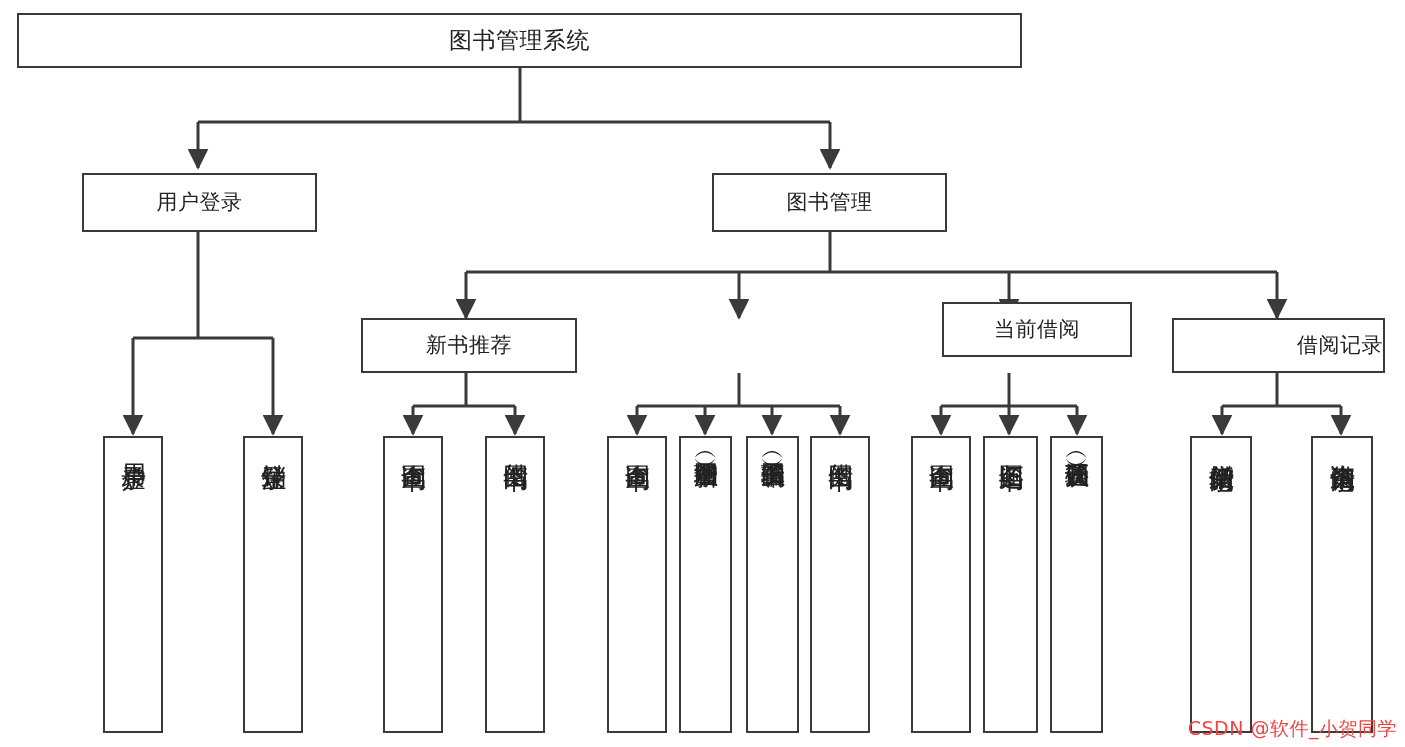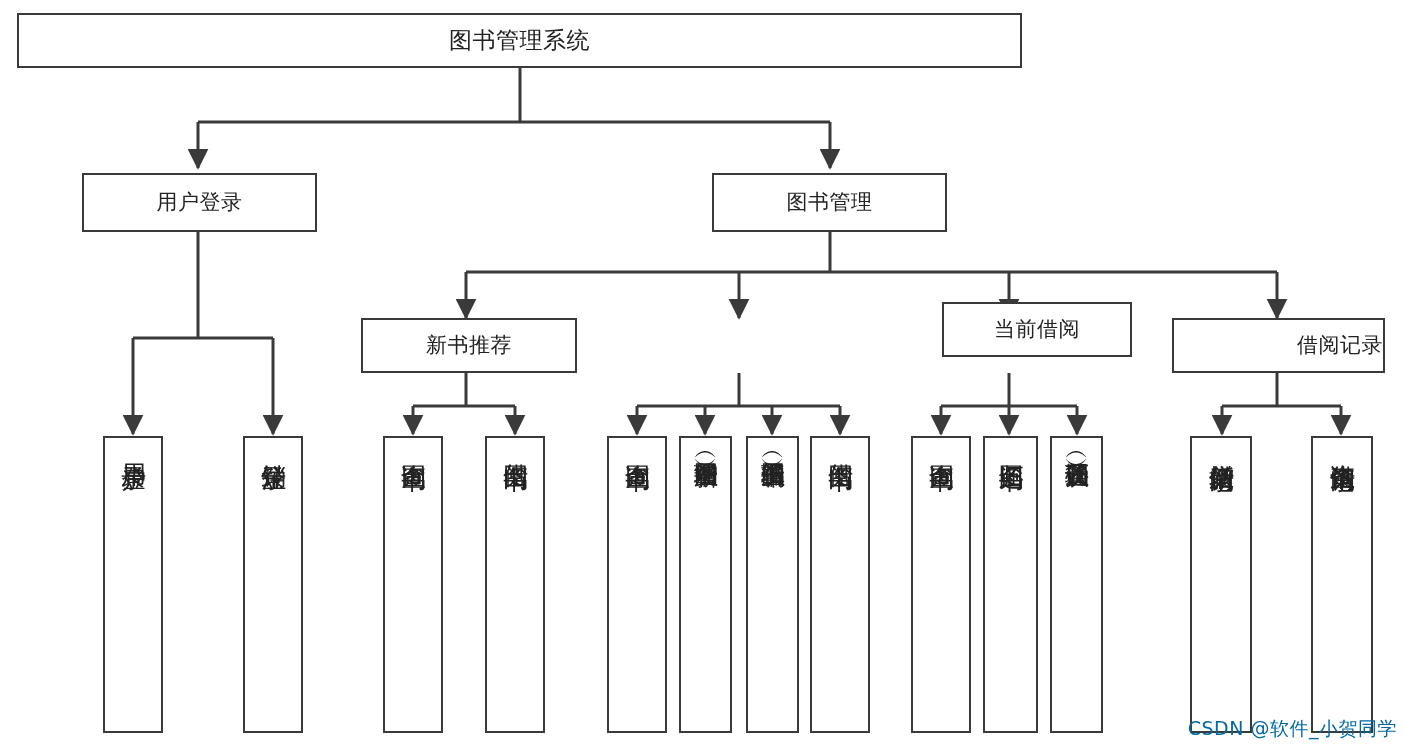--- a/index.html
+++ b/index.html
@@ -68,21 +68,21 @@
   }
   .node.leaf.tight .label {
     font-size: 24px;
     letter-spacing: 0px;
   }
   #watermark {
     position: absolute;
     right: 8px;
     bottom: 5px;
     font-size: 19px;
-    color: #0369a1;
+    color: #ef4444;
     letter-spacing: 0.5px;
     white-space: nowrap;
     font-family: "DejaVu Sans", "Liberation Sans", sans-serif;
   }
 </style>
 </head>
 <body>
 
 <div id="canvas">
 

